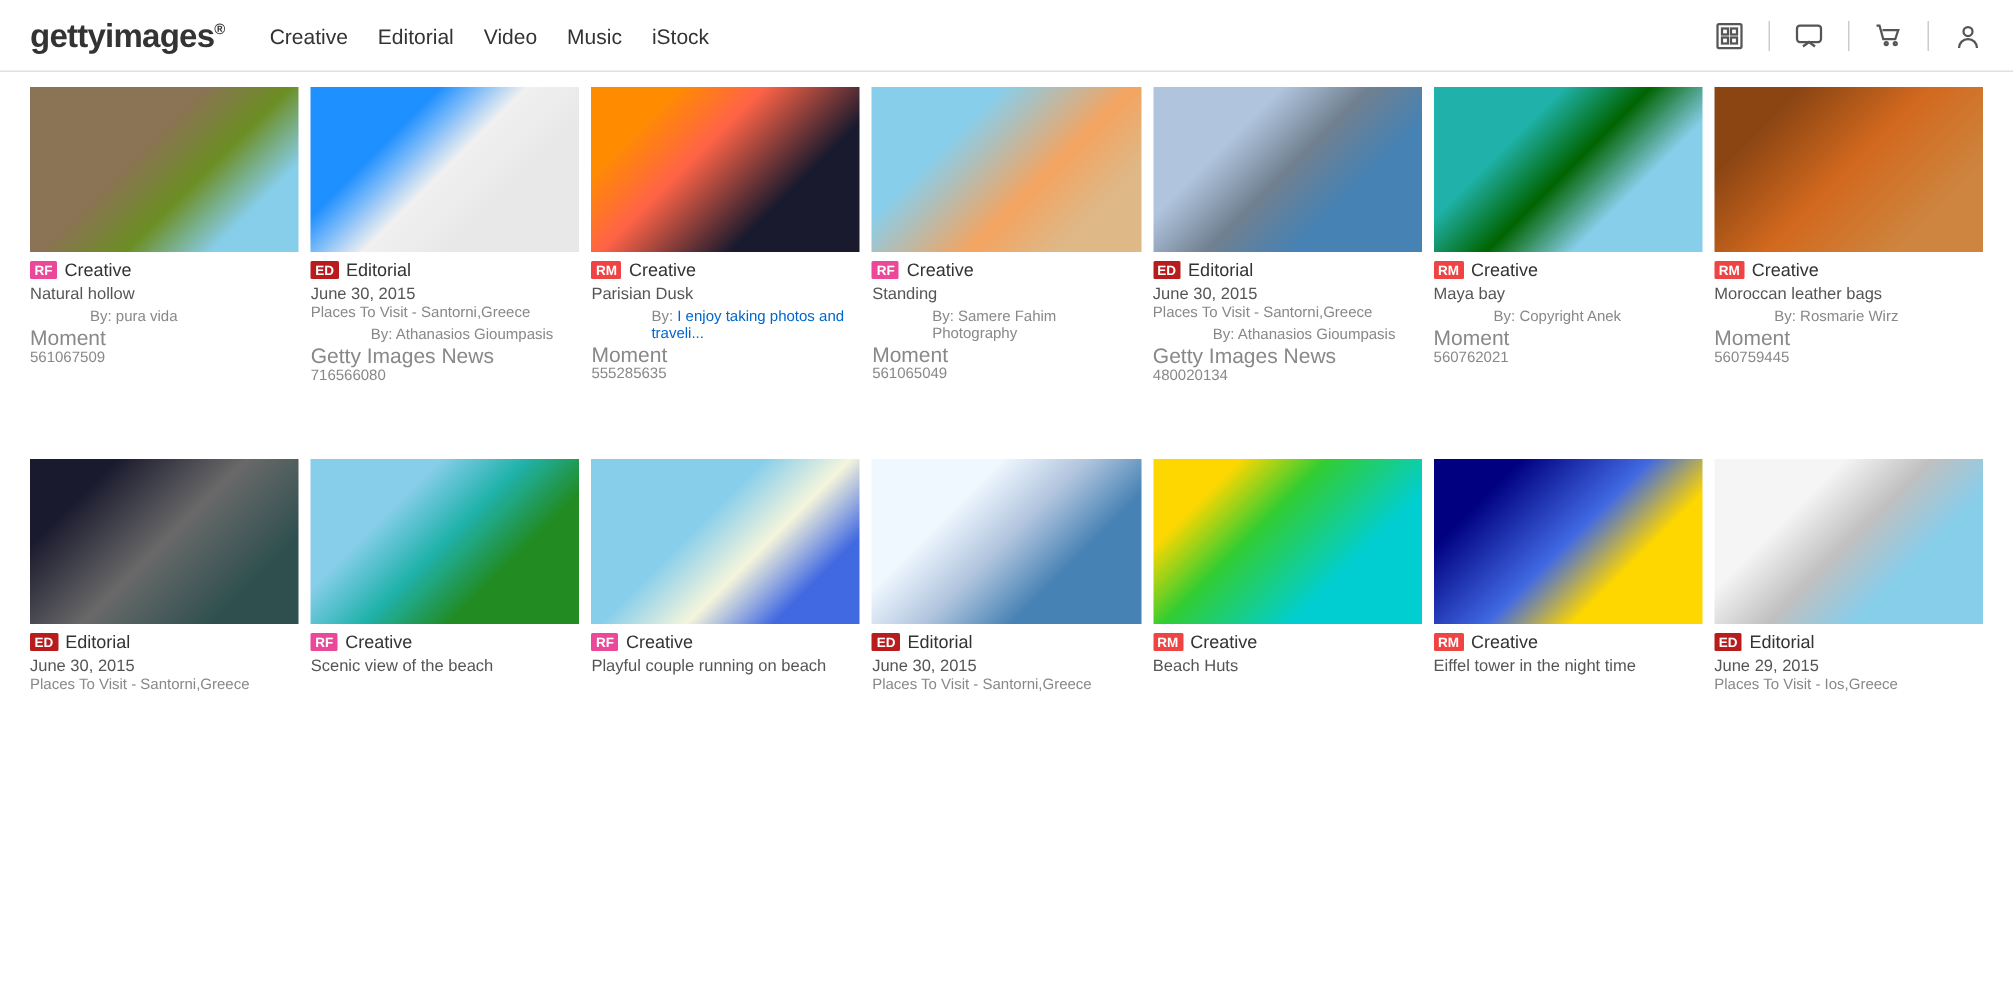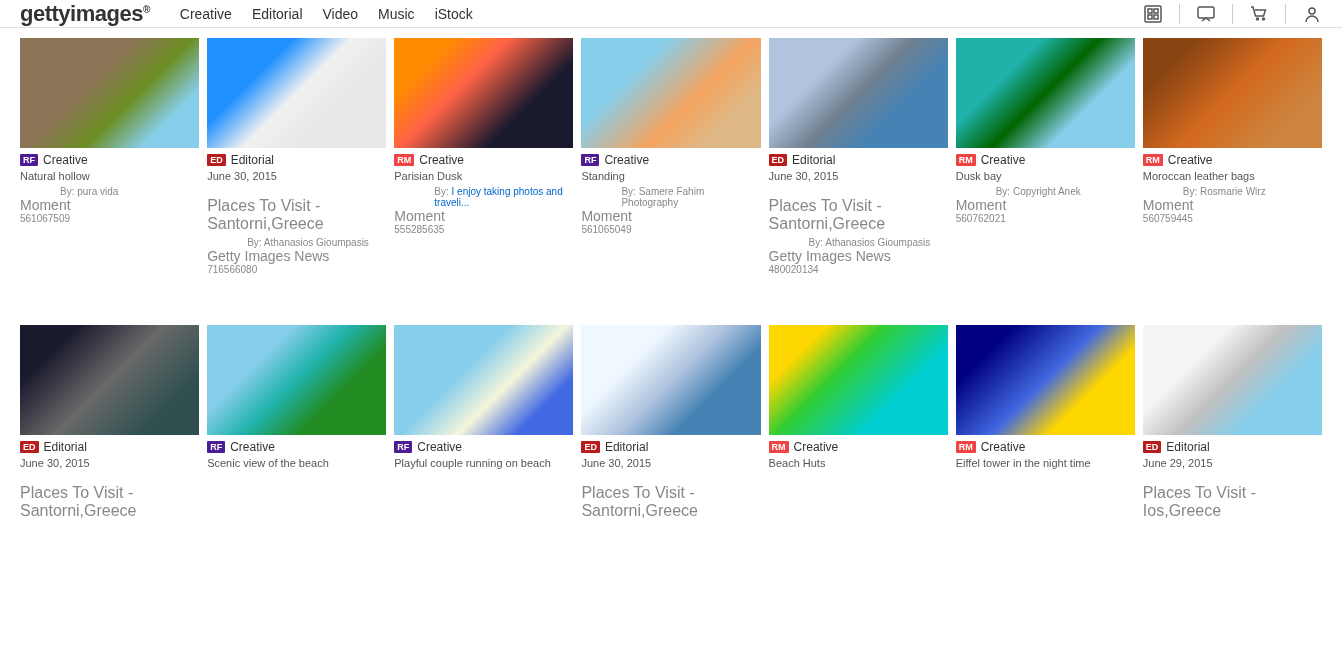--- a/index.html
+++ b/index.html
@@ -3,21 +3,21 @@
   <meta charset="utf-8">
   <style>
     * { box-sizing: border-box; margin: 0; padding: 0; }
     body { font-family: Arial, sans-serif; background: #fff; color: #333; font-size: 13px; }
 
     
     .header {
       display: flex;
       align-items: center;
       padding: 0 20px;
-      height: 28px;
+      height: 48px;
       border-bottom: 1px solid #e0e0e0;
       position: sticky;
       top: 0;
       background: #fff;
       z-index: 100;
     }
     .logo {
       font-size: 22px;
       font-weight: bold;
       color: #333;
@@ -81,41 +81,41 @@
     .badge {
       display: inline-block;
       font-size: 9px;
       font-weight: bold;
       color: #fff;
       background: #333;
       padding: 1px 3px;
       margin-right: 5px;
       border-radius: 1px;
     }
-    .badge.rf { background: #4c1d95; }
+    .badge.rf { background: #ec4899; }
     .badge.ed { background: #b91c1c; }
     .badge.rm { background: #ef4444; }
     .item-type {
       font-size: 12px;
       color: #333;
     }
     .item-date {
       font-size: 11px;
       color: #555;
       margin-top: 1px;
     }
     .item-title {
       font-size: 11px;
       color: #555;
       margin-top: 1px;
     }
     .item-subtitle {
-      font-size: 16px;
+      font-size: 10px;
       color: #888;
-      margin-top: 15px;
+      margin-top: 1px;
     }
     .item-by {
       font-size: 10px;
       color: #888;
       margin-top: 4px;
       padding-left: 40px;
     }
     .item-by a { color: #0066cc; text-decoration: none; }
     .item-collection {
       font-size: 14px;
@@ -253,21 +253,21 @@
         <div class="item-by">By: Athanasios Gioumpasis</div>
         <div class="item-collection">Getty Images News</div>
         <div class="item-id">480020134</div>
       </div>
       <div class="grid-item">
         <div class="img-wrap img-maya"></div>
         <div class="badge-row">
           <span class="badge rm">RM</span>
           <span class="item-type">Creative</span>
         </div>
-        <div class="item-title">Dusk bay</div>
+        <div class="item-title">Maya bay</div>
         <div class="item-by">By: Copyright Anek</div>
         <div class="item-collection">Moment</div>
         <div class="item-id">560762021</div>
       </div>
       <div class="grid-item">
         <div class="img-wrap img-moroccan"></div>
         <div class="badge-row">
           <span class="badge rm">RM</span>
           <span class="item-type">Creative</span>
         </div>

